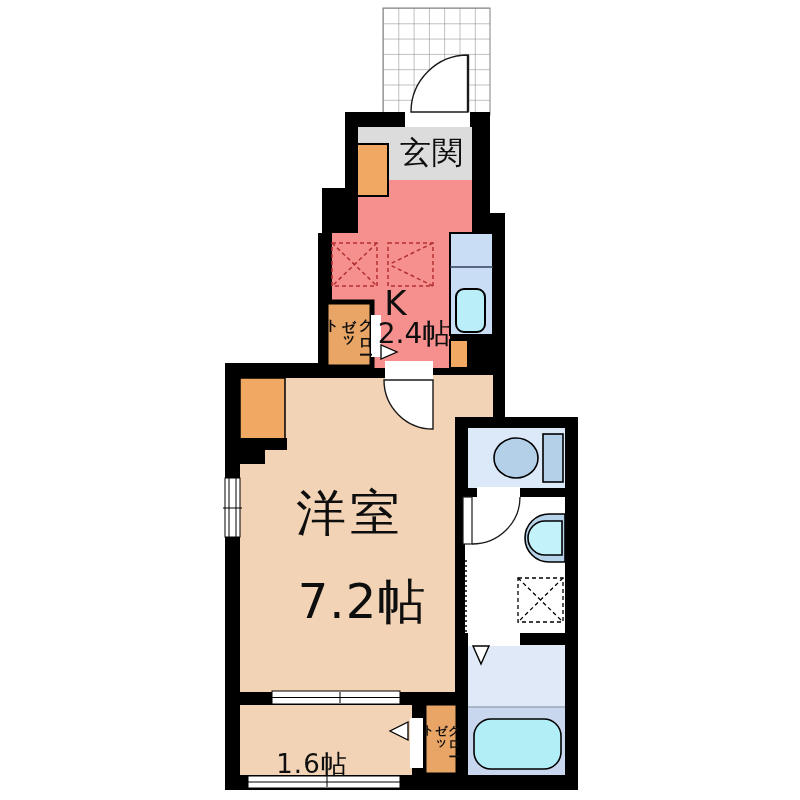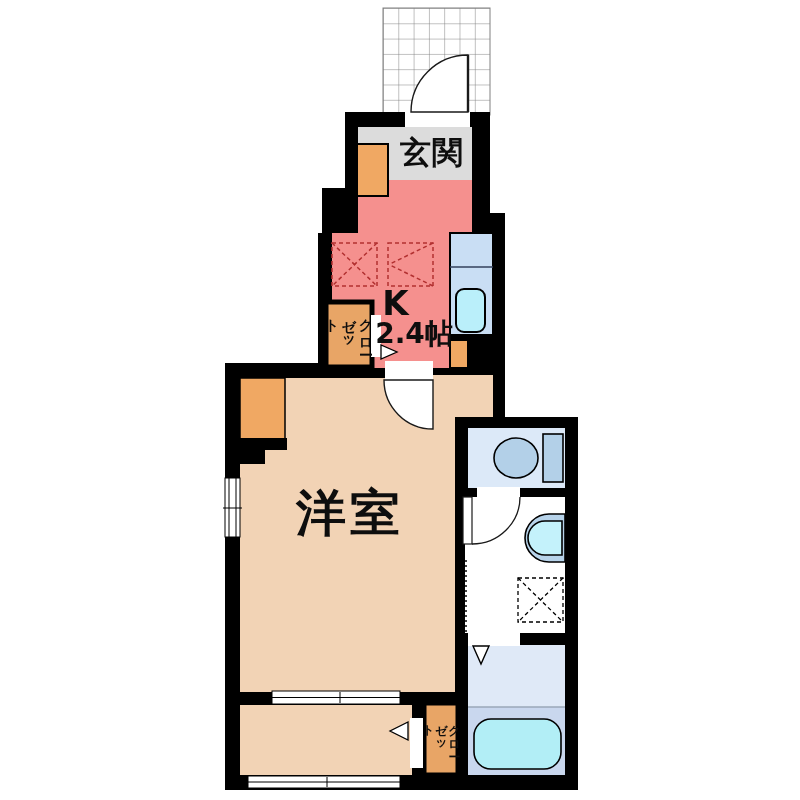--- a/index.html
+++ b/index.html
@@ -1,20 +1,20 @@
 <!DOCTYPE html>
 <html><head>
 <meta charset="utf-8">
 <style>
   html,body{margin:0;padding:0;background:#ffffff;}
   #plan{position:relative;width:800px;height:800px;background:#ffffff;overflow:hidden;
         font-family:"DejaVu Sans","Liberation Sans",sans-serif;}
   #plan svg{position:absolute;left:0;top:0;}
   .lbl{position:absolute;transform:translate(-50%,-50%);white-space:nowrap;
-       font-weight:bold;color:#0e0e0e;letter-spacing:1px;}
+       font-weight:normal;color:#0e0e0e;letter-spacing:1px;}
   .lbl-v{position:absolute;transform:translate(-50%,-50%);writing-mode:vertical-rl;
        font-weight:bold;color:#0e0e0e;}
 </style>
 </head>
 <body>
 
 <div id="plan">
 <svg width="800" height="800" viewBox="0 0 800 800">
   <defs>
     <pattern id="tiles" patternUnits="userSpaceOnUse" x="383" y="8" width="15.3" height="15.3">
@@ -132,15 +132,17 @@
     <rect x="424" y="703" width="34" height="72" stroke="#000" stroke-width="5" fill="#e8a566"></rect>
     <rect x="410" y="718" width="13" height="50" fill="#ffffff"></rect>
     <path d="M408,722 L408,740 L390,731 Z" fill="#ffffff" stroke="#000" stroke-width="1.3"></path>
   </g>
 </svg>
 
 <div class="lbl" style="left:432px;top:153px;font-size:31px">玄関</div>
 <div class="lbl" style="left:396px;top:303px;font-size:34px">K</div>
 <div class="lbl" style="left:414px;top:334px;font-size:28px;letter-spacing:0px">2.4帖</div>
 <div class="lbl" style="left:350px;top:513px;font-size:50px;letter-spacing:4px">洋室</div>
+<div class="lbl" style="left:362px;top:602px;font-size:48px">7.2帖</div>
+<div class="lbl" style="left:312px;top:764px;font-size:26px">1.6帖</div>
 <div class="lbl-v" style="left:349px;top:334.5px;height:52px;font-size:14px;line-height:17px;letter-spacing:3px">クローゼット</div>
 <div class="lbl-v" style="left:441px;top:739px;height:46px;font-size:12px;line-height:13px;letter-spacing:3px">クローゼット</div>
 </div>
 
 </body></html>

